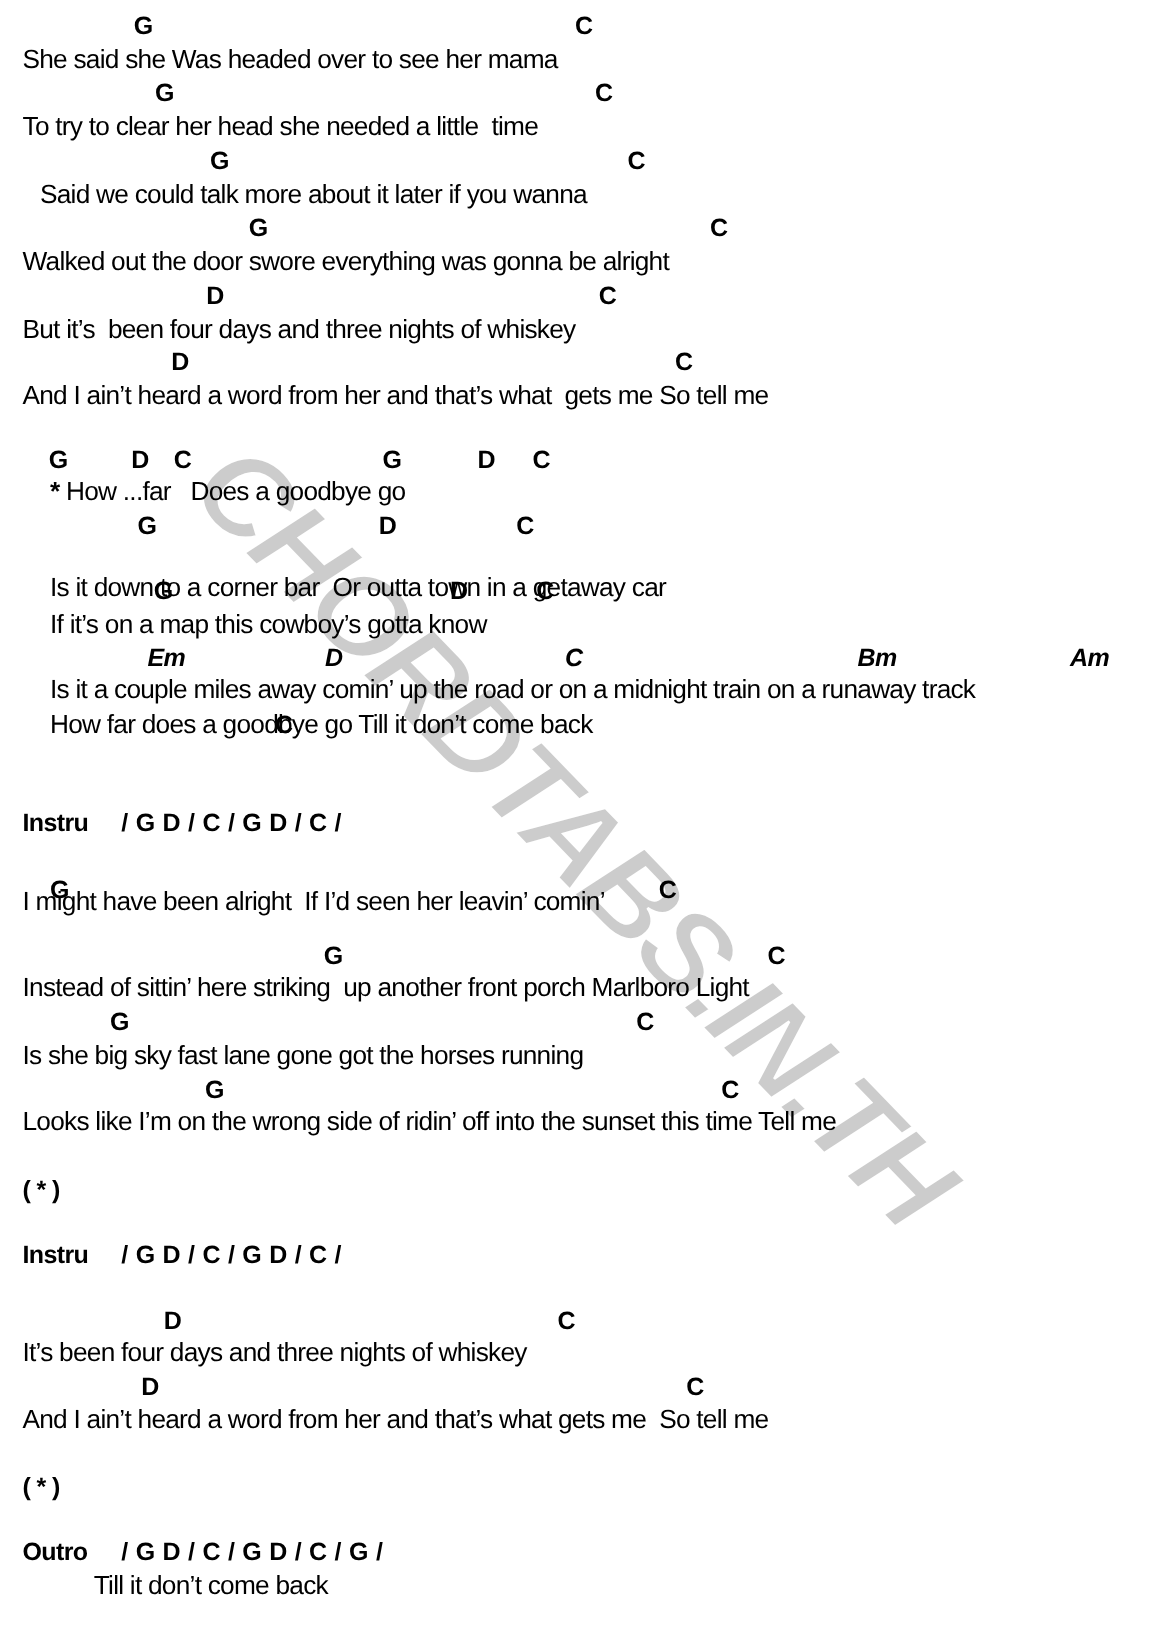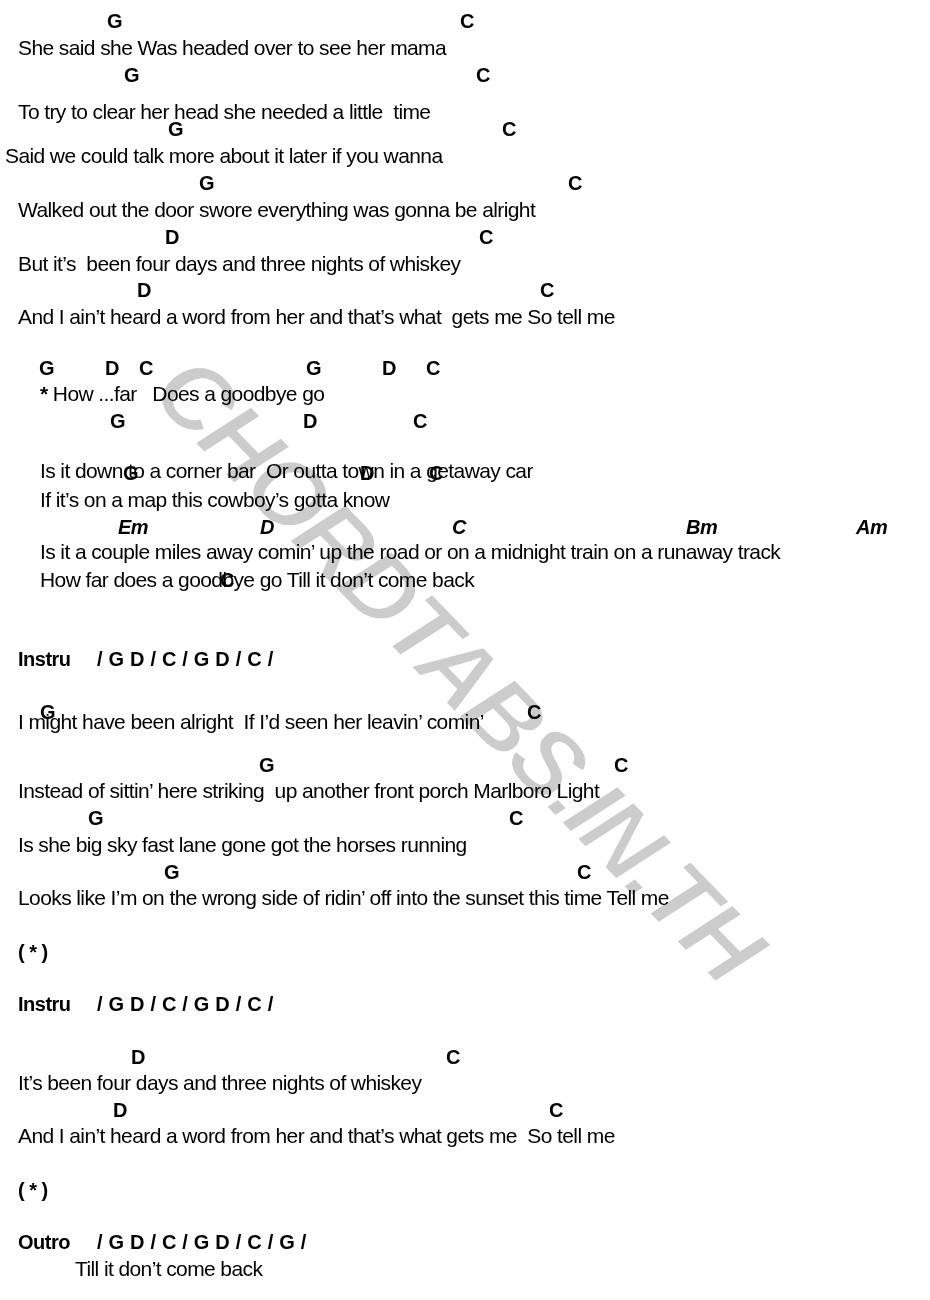--- a/index.html
+++ b/index.html
@@ -82,29 +82,29 @@
         <span class="chord" style="left: 107px;">G</span>
         <span class="chord" style="left: 460px;">C</span>
       </div>
       <div class="line" style="top: 36px;">
         <span class="lyric" style="left: 18px;">She said she Was headed over to see her mama</span>
       </div>
       <div class="line" style="top: 64px;">
         <span class="chord" style="left: 124px;">G</span>
         <span class="chord" style="left: 476px;">C</span>
       </div>
-      <div class="line" style="top: 100px;">
+      <div class="line" style="top: 90px;">
         <span class="lyric" style="left: 18px;">To try to clear her head she needed a little  time</span>
       </div>
       <div class="line" style="top: 118px;">
         <span class="chord" style="left: 168px;">G</span>
         <span class="chord" style="left: 502px;">C</span>
       </div>
       <div class="line" style="top: 144px;">
-        <span class="lyric" style="left: 5px;">Said we could talk more about it later if you wanna</span>
+        <span class="lyric" style="left: 32px;">Said we could talk more about it later if you wanna</span>
       </div>
       <div class="line" style="top: 172px;">
         <span class="chord" style="left: 199px;">G</span>
         <span class="chord" style="left: 568px;">C</span>
       </div>
       <div class="line" style="top: 198px;">
         <span class="lyric" style="left: 18px;">Walked out the door swore everything was gonna be alright</span>
       </div>
       <div class="line" style="top: 226px;">
         <span class="chord" style="left: 165px;">D</span>

